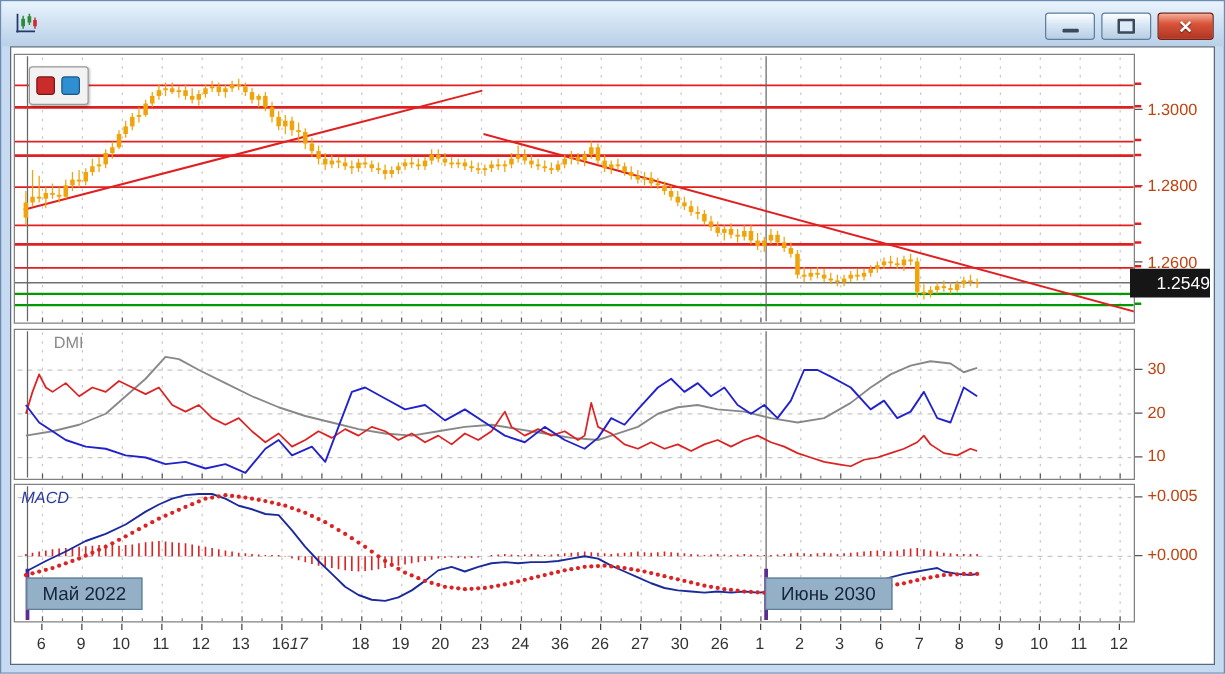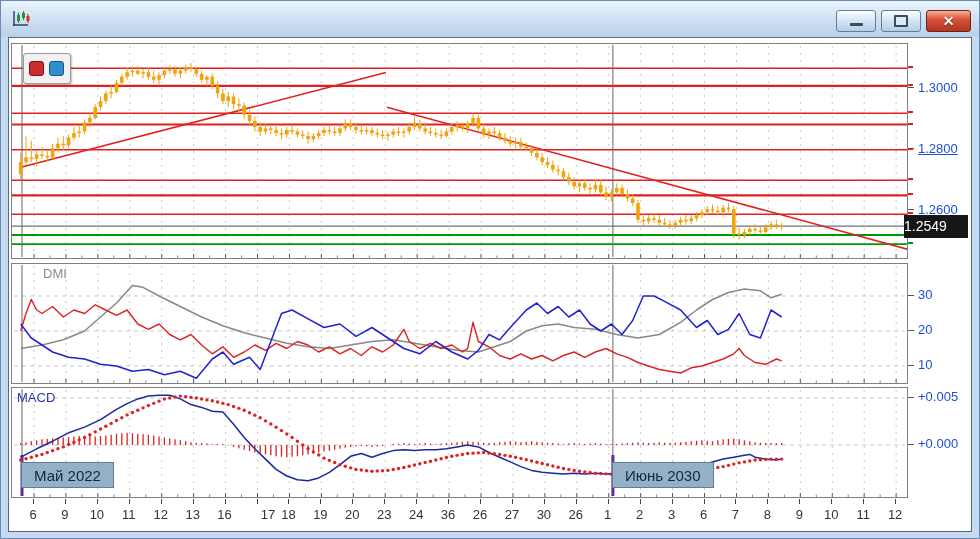--- a/index.html
+++ b/index.html
@@ -16,26 +16,26 @@
   .glyph-max{display:block;width:10px;height:8px;border:2px solid #3a4a5a;background:#dcebf8;border-radius:1px;}
   .glyph-close{color:#fff;font-weight:bold;font-size:14px;line-height:1;text-shadow:0 1px 1px #5a1408;}
   .client{position:absolute;left:7px;top:36px;width:964px;height:495px;background:#ffffff;border:1px solid #5a6a7a;box-sizing:border-box;}
   .panel{position:absolute;background:#fff;border:1px solid #808080;box-sizing:content-box;}
   .panel svg{display:block;}
   .panel-label{position:absolute;font-size:13px;pointer-events:none;}
   .toolbox{position:absolute;left:22px;top:52px;width:48px;height:31px;background:#f2f2f2;border:1px solid #9a9a9a;border-radius:3px;box-shadow:1px 1px 2px rgba(0,0,0,.25);display:flex;align-items:center;gap:5px;padding-left:5px;box-sizing:border-box;}
   .tbtn{width:15px;height:15px;border-radius:3px;cursor:pointer;box-sizing:border-box;}
   .tbtn.red{background:#cc2b2b;border:1px solid #7c1414;}
   .tbtn.blue{background:#2f8fd0;border:1px solid #155a8a;}
-  .axis-label{position:absolute;font-size:13px;color:#1d4ed8;white-space:nowrap;}
+  .axis-label{position:absolute;font-size:13px;color:#c2410c;white-space:nowrap;}
   .xlabel{position:absolute;font-size:13px;color:#333;width:32px;text-align:center;top:506px;}
   .xtick{position:absolute;width:1px;height:5px;background:#444;top:498px;}
   .atick{position:absolute;height:1px;}
   .price-tag{position:absolute;left:903px;top:214px;width:64px;height:23px;background:#161616;color:#fff;
-    font-size:14px;text-align:left;line-height:23px;}
+    font-size:14px;text-align:right;line-height:23px;}
   .month-box{position:absolute;height:26px;line-height:26px;padding:0 12px;background:#94b0c7;border:1px solid #5f7e99;
     font-size:15px;color:#15253a;top:461px;box-sizing:border-box;white-space:nowrap;}
 </style>
 </head>
 <body>
 
 <div class="window">
   <div class="titlebar">
     <svg class="title-icon" viewBox="0 0 20 20">
       <line x1="3" y1="2" x2="3" y2="17" stroke="#223a6a" stroke-width="1.4"></line>
@@ -927,32 +927,32 @@
         <circle cx="743.09" cy="72.04" r="1.7" fill="#dd2222"></circle>
         <circle cx="748.41" cy="71.72666666666666" r="1.7" fill="#dd2222"></circle>
         <circle cx="753.73" cy="71.41333333333333" r="1.7" fill="#dd2222"></circle>
         <circle cx="759.05" cy="71.1" r="1.7" fill="#dd2222"></circle>
         <circle cx="764.37" cy="71.1" r="1.7" fill="#dd2222"></circle>
         <circle cx="769.6899999999999" cy="71.1" r="1.7" fill="#dd2222"></circle>
       </svg>
     </div>
 
   <div class="panel-label" id="dmi-label" style="left:16px;top:265px;color:#8a8a8a;margin-left:26px;">DMI</div>
-  <div class="panel-label" id="macd-label" style="left:16px;top:389px;color:#2a3aa0;">MACD</div>
+  <div class="panel-label" id="macd-label" style="left:16px;top:389px;color:#2a3aa0;font-style:italic;">MACD</div>
 
   <div class="toolbox">
     <span class="tbtn red"></span>
     <span class="tbtn blue"></span>
   </div>
 
   <div id="axes-layer">
       <div class="atick" style="left: 907px; top: 86.413px; width: 6px; background: rgb(85, 85, 85);"></div>
       <div class="axis-label" style="left: 917px; top: 78.913px;">1.3000</div>
       <div class="atick" style="left: 907px; top: 147.283px; width: 6px; background: rgb(85, 85, 85);"></div>
-      <div class="axis-label" style="left: 917px; top: 139.783px; text-decoration: underline;">1.2800</div>
+      <div class="axis-label" style="left: 917px; top: 139.783px;">1.2800</div>
       <div class="atick" style="left: 907px; top: 208.152px; width: 6px; background: rgb(85, 85, 85);"></div>
       <div class="axis-label" style="left: 917px; top: 200.652px;">1.2600</div>
       <div class="atick" style="left: 907px; top: 65.2174px; width: 5px; height: 2px; background: rgb(224, 32, 32);"></div>
       <div class="atick" style="left: 907px; top: 82.8696px; width: 5px; height: 2px; background: rgb(224, 32, 32);"></div>
       <div class="atick" style="left: 907px; top: 110.261px; width: 5px; height: 2px; background: rgb(224, 32, 32);"></div>
       <div class="atick" style="left: 907px; top: 121.522px; width: 5px; height: 2px; background: rgb(224, 32, 32);"></div>
       <div class="atick" style="left: 907px; top: 146.783px; width: 5px; height: 2px; background: rgb(224, 32, 32);"></div>
       <div class="atick" style="left: 907px; top: 177.217px; width: 5px; height: 2px; background: rgb(224, 32, 32);"></div>
       <div class="atick" style="left: 907px; top: 192.435px; width: 5px; height: 2px; background: rgb(224, 32, 32);"></div>
       <div class="atick" style="left: 907px; top: 211.304px; width: 5px; height: 2px; background: rgb(224, 32, 32);"></div>
@@ -977,21 +977,21 @@
       <div class="xlabel" style="left: 79.86px;">10</div>
       <div class="xtick" style="left: 127.79px;"></div>
       <div class="xlabel" style="left: 111.79px;">11</div>
       <div class="xtick" style="left: 159.72px;"></div>
       <div class="xlabel" style="left: 143.72px;">12</div>
       <div class="xtick" style="left: 191.65px;"></div>
       <div class="xlabel" style="left: 175.65px;">13</div>
       <div class="xtick" style="left: 223.58px;"></div>
       <div class="xlabel" style="left: 207.58px;">16</div>
       <div class="xtick" style="left: 255.51px;"></div>
-      <div class="xlabel" style="left: 251px;">17</div>
+      <div class="xlabel" style="left: 222px; font-style: italic;">17</div>
       <div class="xtick" style="left: 287.44px;"></div>
       <div class="xlabel" style="left: 271.44px;">18</div>
       <div class="xtick" style="left: 319.37px;"></div>
       <div class="xlabel" style="left: 303.37px;">19</div>
       <div class="xtick" style="left: 351.3px;"></div>
       <div class="xlabel" style="left: 335.3px;">20</div>
       <div class="xtick" style="left: 383.23px;"></div>
       <div class="xlabel" style="left: 367.23px;">23</div>
       <div class="xtick" style="left: 415.16px;"></div>
       <div class="xlabel" style="left: 399.16px;">24</div>

